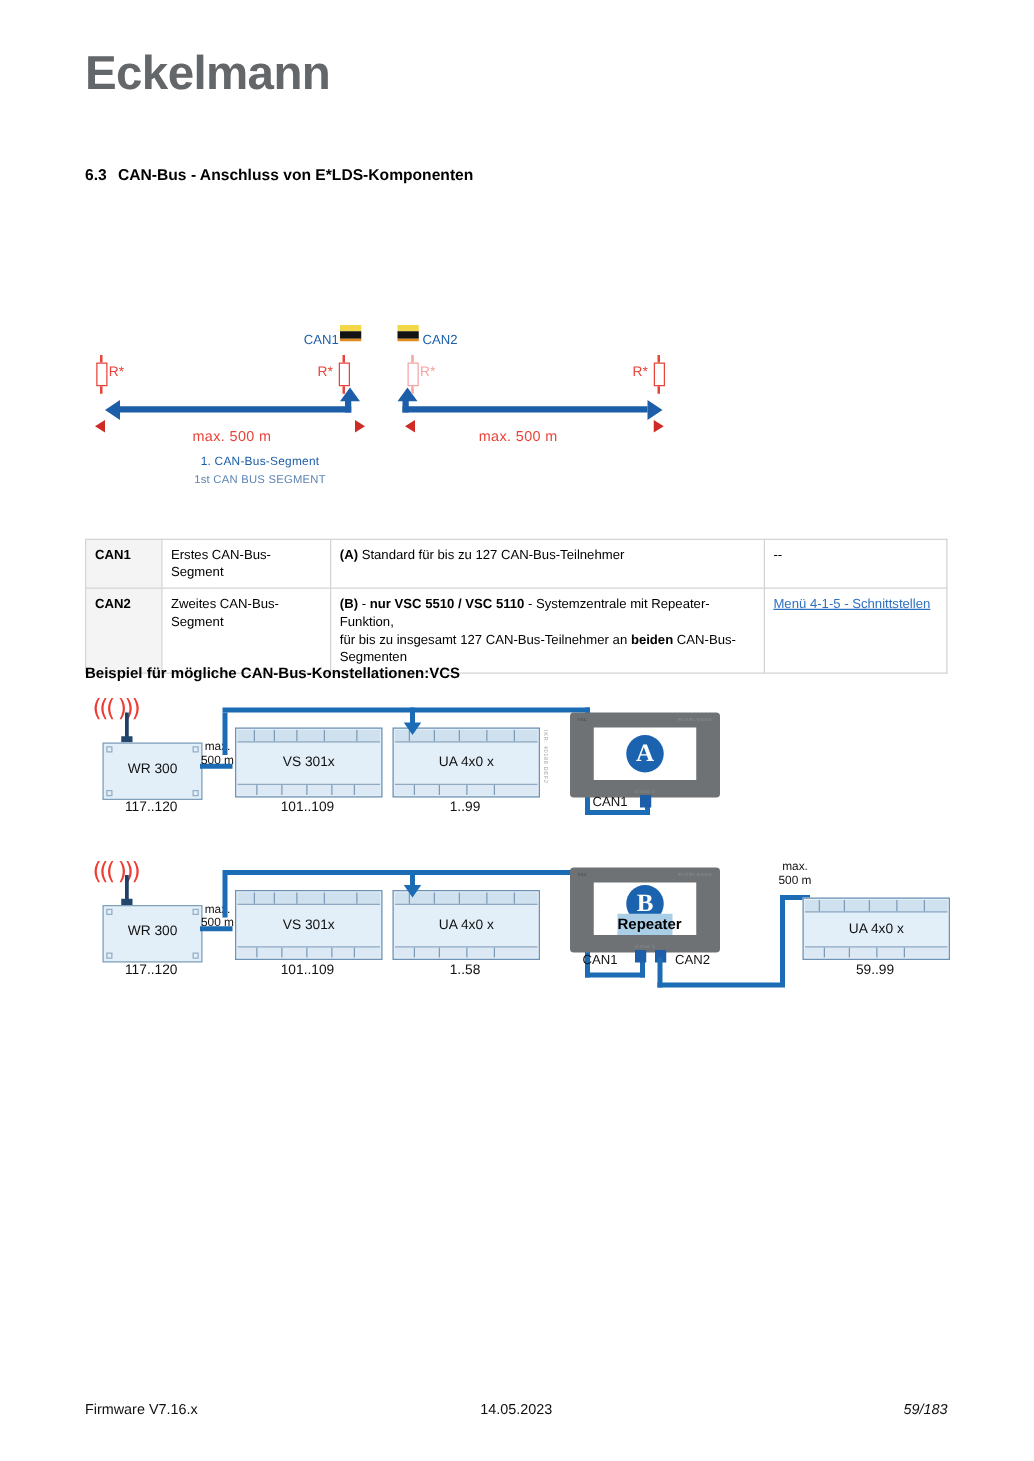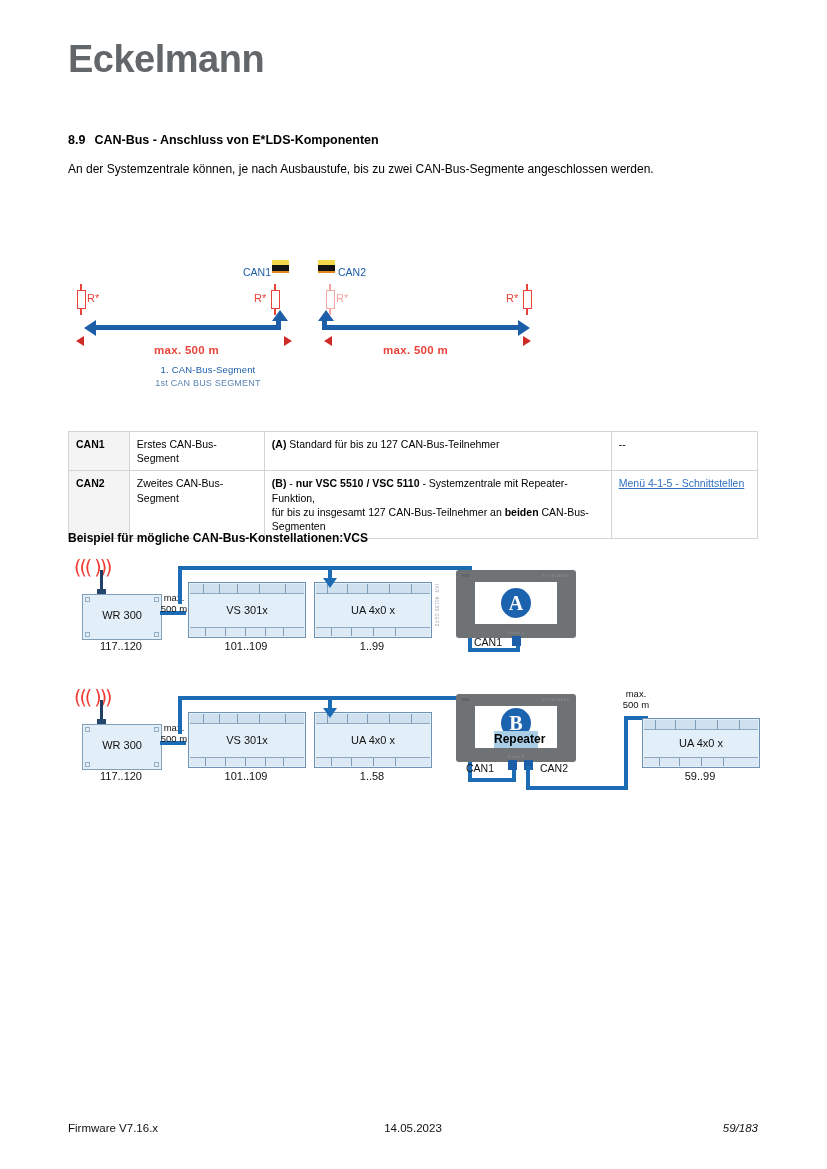--- a/index.html
+++ b/index.html
@@ -46,21 +46,21 @@
 
   .res{position:absolute;width:7px;height:17px;border:1.6px solid #e8443a;background:#fff;}
   .res::before,.res::after{content:"";position:absolute;left:2.2px;width:1.6px;height:6px;background:#e8443a;}
   .res::before{top:-7px;}
   .res::after{bottom:-7px;}
   .res.pale{border-color:#f2a6a2;}
   .res.pale::before,.res.pale::after{background:#f2a6a2;}
   .rtxt{position:absolute;font-size:11px;color:#e8443a;}
   .rtxt.pale{color:#f2a6a2;}
 
-  .maxm{position:absolute;font-size:11.5px;color:#e8443a;letter-spacing:.3px;font-weight:bold;}
+  .maxm{position:absolute;font-size:11.5px;color:#e8443a;letter-spacing:.3px;}
   .seglbl{position:absolute;font-size:9.5px;color:#1c5ea8;text-align:center;line-height:1.35;letter-spacing:.2px;}
   .seglbl .sub{color:#5b83b4;font-size:9px;}
 
   
   .p2{position:absolute;left:68px;top:396px;width:700px;font-size:12px;line-height:1.45;}
   table.can{position:absolute;left:68px;top:431px;width:690px;border-collapse:collapse;font-size:10.5px;}
   table.can td{border:1px solid #d4d4d4;padding:5px 7px;vertical-align:top;line-height:1.35;}
   table.can td.key{width:48px;font-weight:bold;background:#f4f4f4;font-size:10.5px;}
   table.can td.desc{width:130px;}
   table.can td.det{width:365px;}
@@ -114,23 +114,22 @@
   .foot .r{position:absolute;right:0;font-style:italic;}
 </style>
 </head>
 <body>
 
 <div class="page">
 
   <div class="brand">Eckelmann</div>
 
   <div class="h2">
-    <span class="num">8.9</span><span>CAN-Bus - Anschluss von E*LDS-Komponenten</span>
-  </div>
-  <div class="intro">An der Systemzentrale können, je nach Ausbaustufe, bis zu zwei CAN-Bus-Segmente angeschlossen werden.</div>
+    <span class="num">6.3</span><span>CAN-Bus - Anschluss von E*LDS-Komponenten</span>
+  </div>
 
   <div class="fig1">
 
 
     <div class="conn c1">
         <div class="cy"></div>
         <div class="ck"></div>
         <div class="co"></div>
       </div>
     <div class="conn c2">

